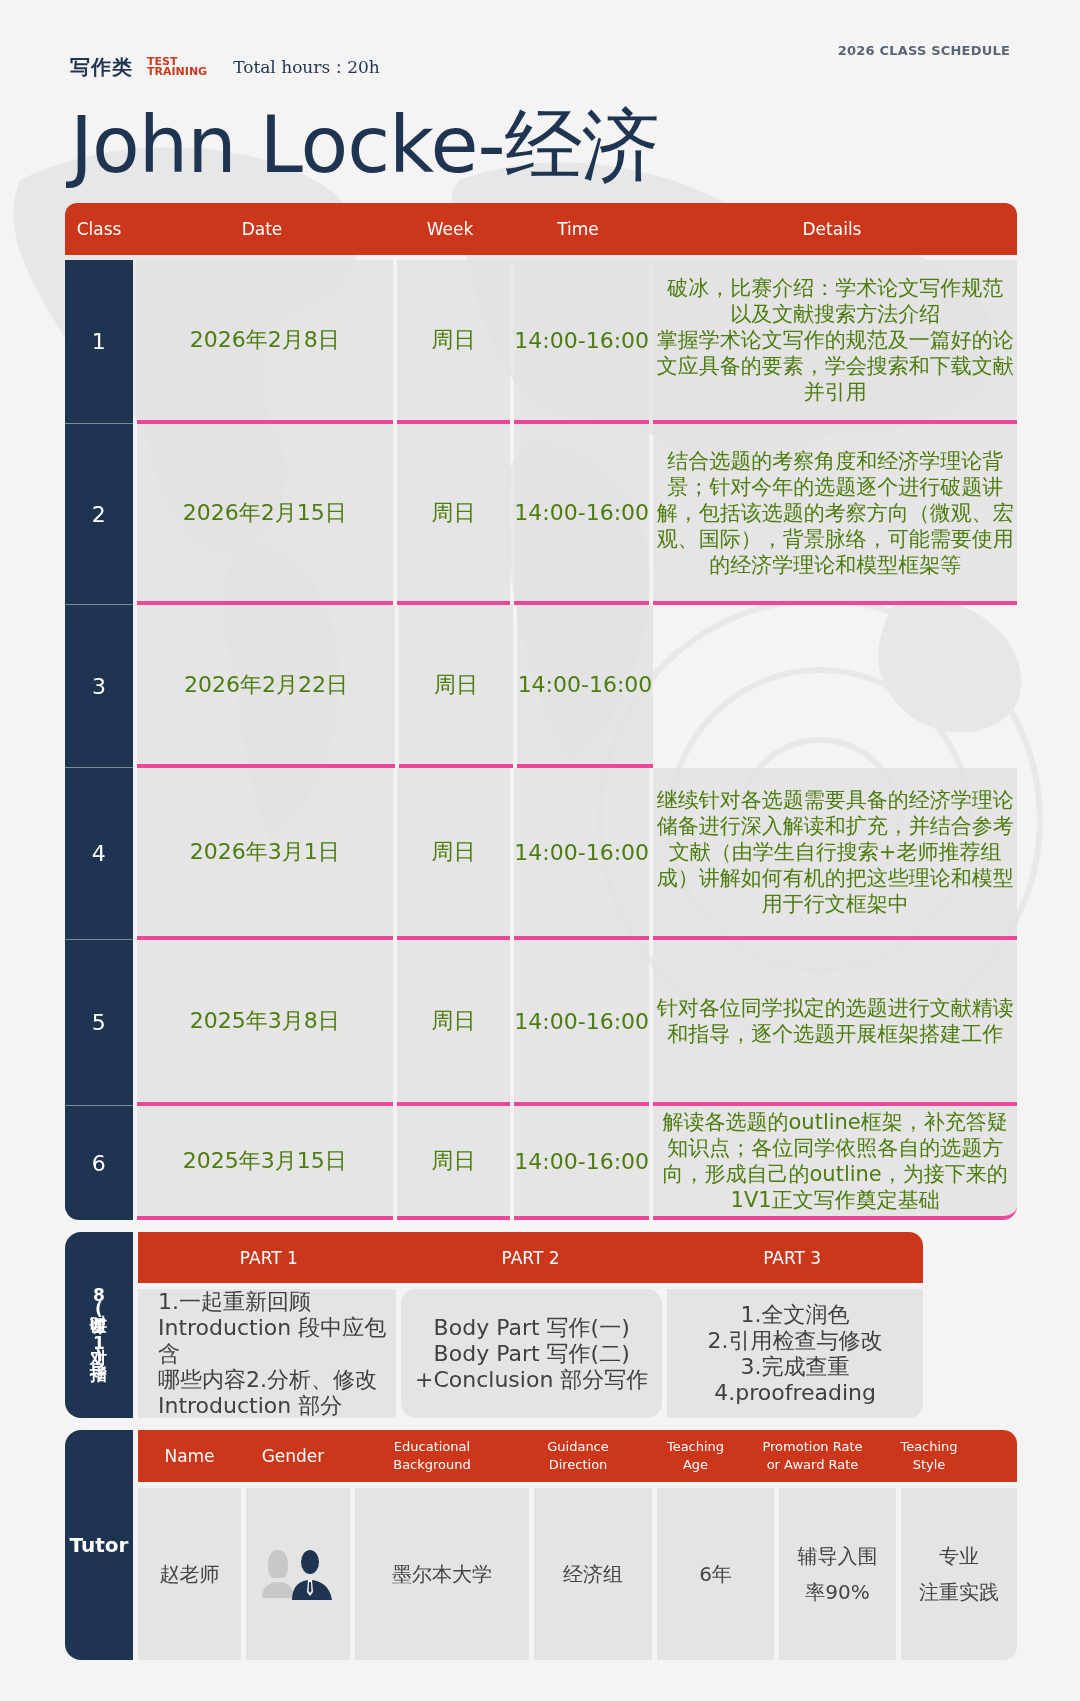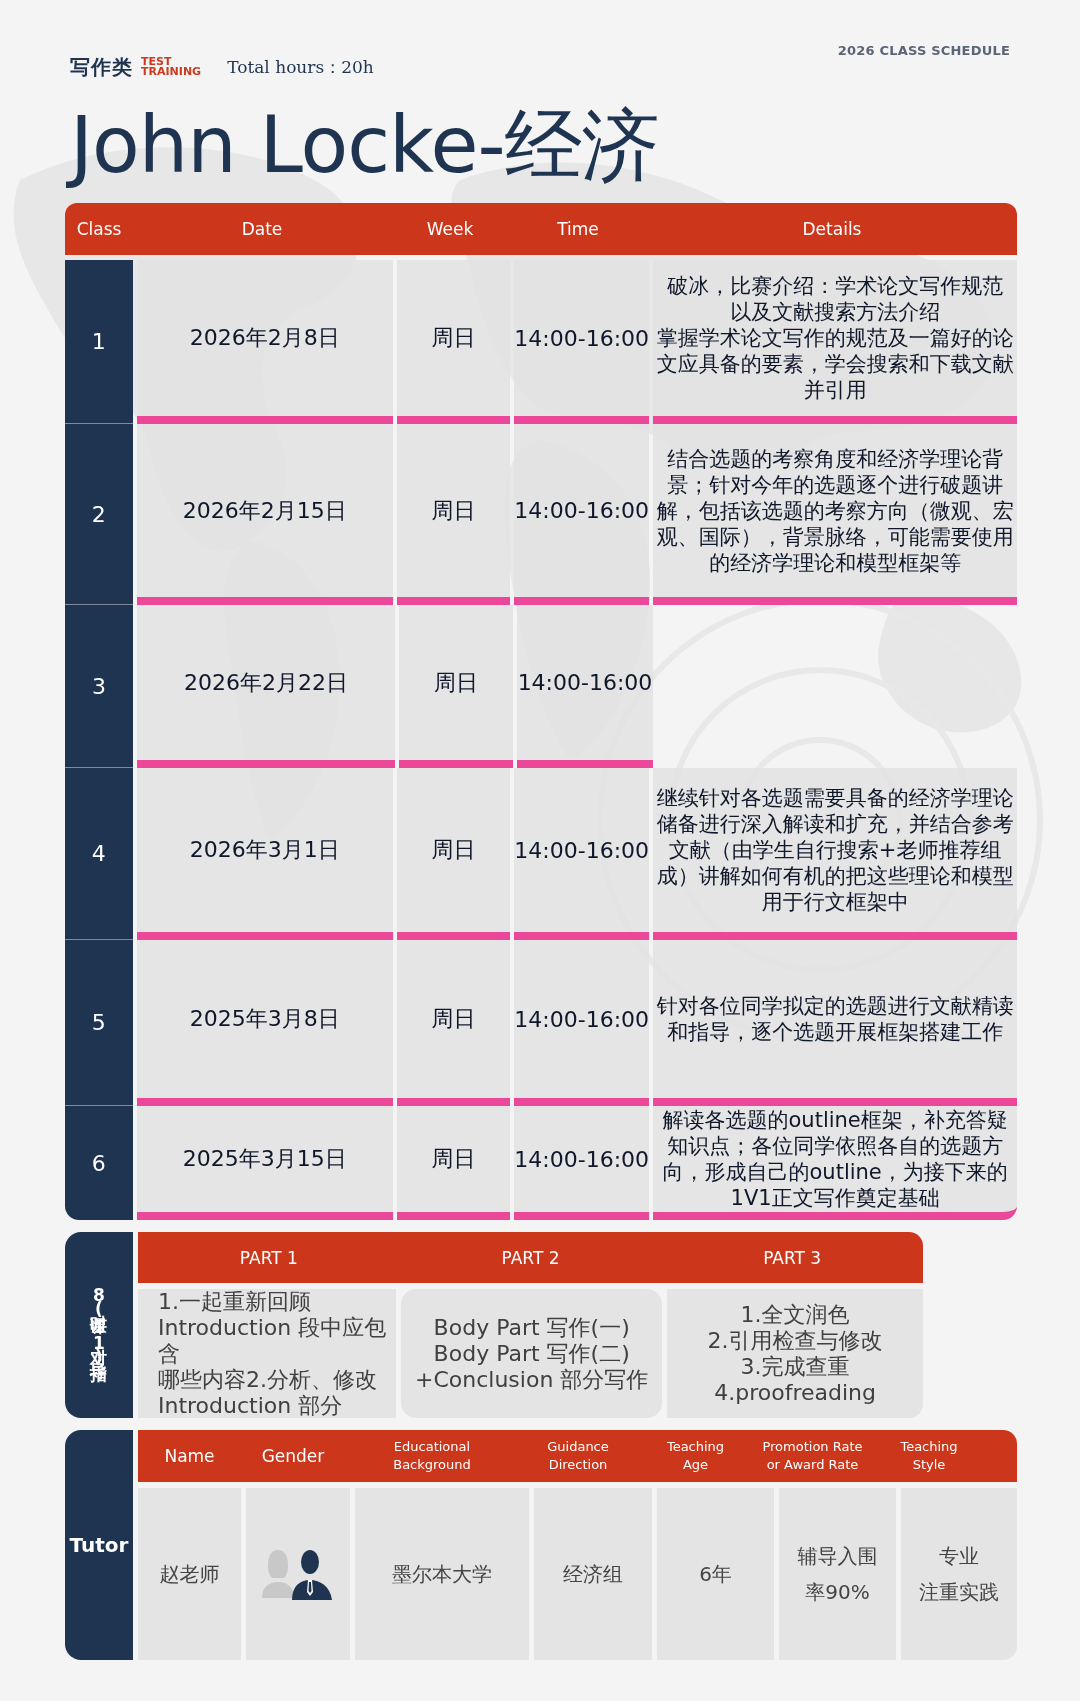--- a/index.html
+++ b/index.html
@@ -10,21 +10,21 @@
     color: #444;
     position: relative;
     overflow: hidden;
   }
   .bg-map {
     position: absolute; left: 0; top: 120px; width: 1080px; height: 1100px;
     pointer-events: none;
   }
   .topbar { position: absolute; left: 70px; top: 52px; height: 30px; display: flex; align-items: center; }
   .cat { font-size: 20px; font-weight: bold; color: #1f3450; letter-spacing: 1px; }
-  .tt { margin-left: 8px; color: #cc3a1e; font-size: 11px; font-weight: bold; line-height: 10px; }
+  .tt { margin-left: 14px; color: #cc3a1e; font-size: 11px; font-weight: bold; line-height: 10px; }
   .hours { margin-left: 26px; font-family: "DejaVu Serif", "Liberation Serif", serif; font-size: 17px; color: #1f3450; }
   .sched-tag { position: absolute; right: 70px; top: 43px; font-size: 13px; font-weight: bold; color: #5a6576; letter-spacing: 0.2px; }
   .title { position: absolute; left: 70px; top: 97px; font-size: 78px; color: #1f3450; font-family: "DejaVu Sans", sans-serif; letter-spacing: -1px; line-height: 96px; }
 
   .sched { position: absolute; left: 65px; top: 203px; width: 952px; }
   .sched-head {
     height: 52px; background: #cc361b; border-radius: 12px 12px 0 0;
     display: flex; align-items: center; color: #fff; font-size: 17px;
   }
   .sched-head div { text-align: center; }
@@ -35,22 +35,22 @@
   .c-details { width: 370px; }
   .sched-body { position: relative; margin-top: 5px; }
   .row { display: flex; position: relative; }
   .row .num {
     width: 68px; background: #1f3450; color: #fff; font-size: 22px;
     display: flex; align-items: center; justify-content: center;
     border-bottom: 1px solid #7e8a9a;
   }
   .row .cell {
     background: rgba(226,226,226,0.82); display: flex; align-items: center; justify-content: center;
-    text-align: center; margin-left: 4px; border-bottom: 8px solid #ec4899;
-    font-size: 22px; color: #0f172a;
+    text-align: center; margin-left: 4px; border-bottom: 4px solid #ec4899;
+    font-size: 22px; color: #4d7c0f;
   }
   .row .cell.date { width: 258px; margin-left: 4px; }
   .row .cell.week { width: 114px; }
   .row .cell.time { width: 136px; font-size: 22px; }
   .row .cell.details { width: 366px; font-size: 21px; line-height: 26px; padding: 0 2px; white-space: pre-line; }
   .row:last-child .num { border-radius: 0 0 0 14px; border-bottom: none; }
   .row:last-child .details { border-radius: 0 0 14px 0; }
 
   .parts { position: absolute; left: 65px; top: 1232px; width: 952px; height: 186px; display: flex; }
   .side {

